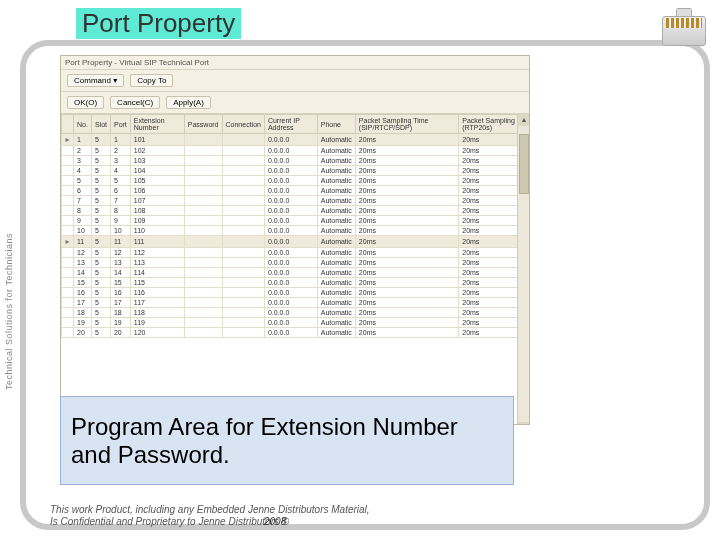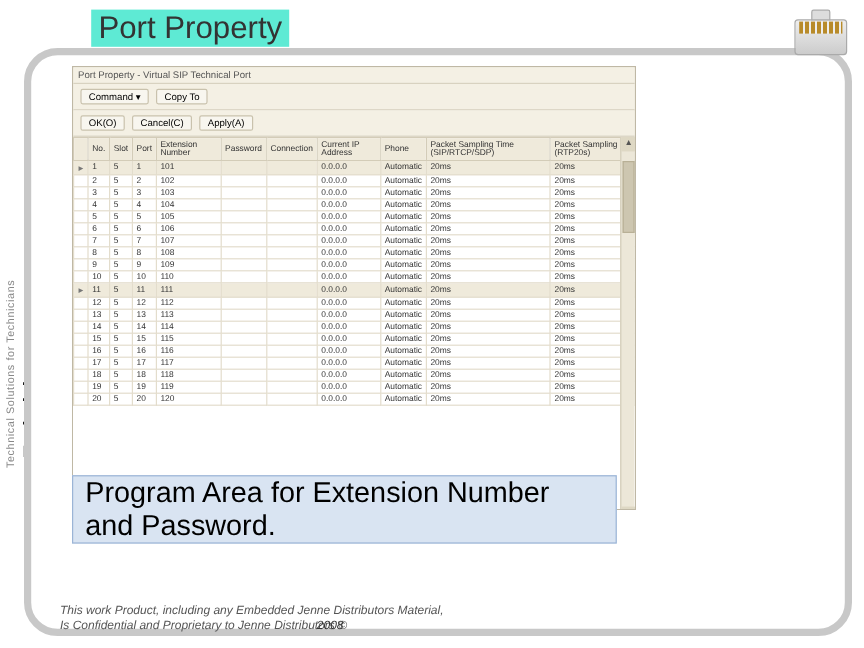--- a/index.html
+++ b/index.html
@@ -150,21 +150,21 @@
   .row-icon { width: 12px; text-align: center; }
   .row-icon span { font-size: 8px; color: #777; }
 
   
   .annotation {
     position: absolute;
     left: 60px; top: 396px;
     width: 454px;
     background: #d9e4f2;
     border: 1px solid #9bb4d6;
-    padding: 0 10px;
+    padding: 16px 10px;
     font-size: 24px;
     font-family: Arial, sans-serif;
     color: #000;
     line-height: 1.15;
   }
 
   
   .footer {
     position: absolute;
     left: 50px; bottom: 12px;

